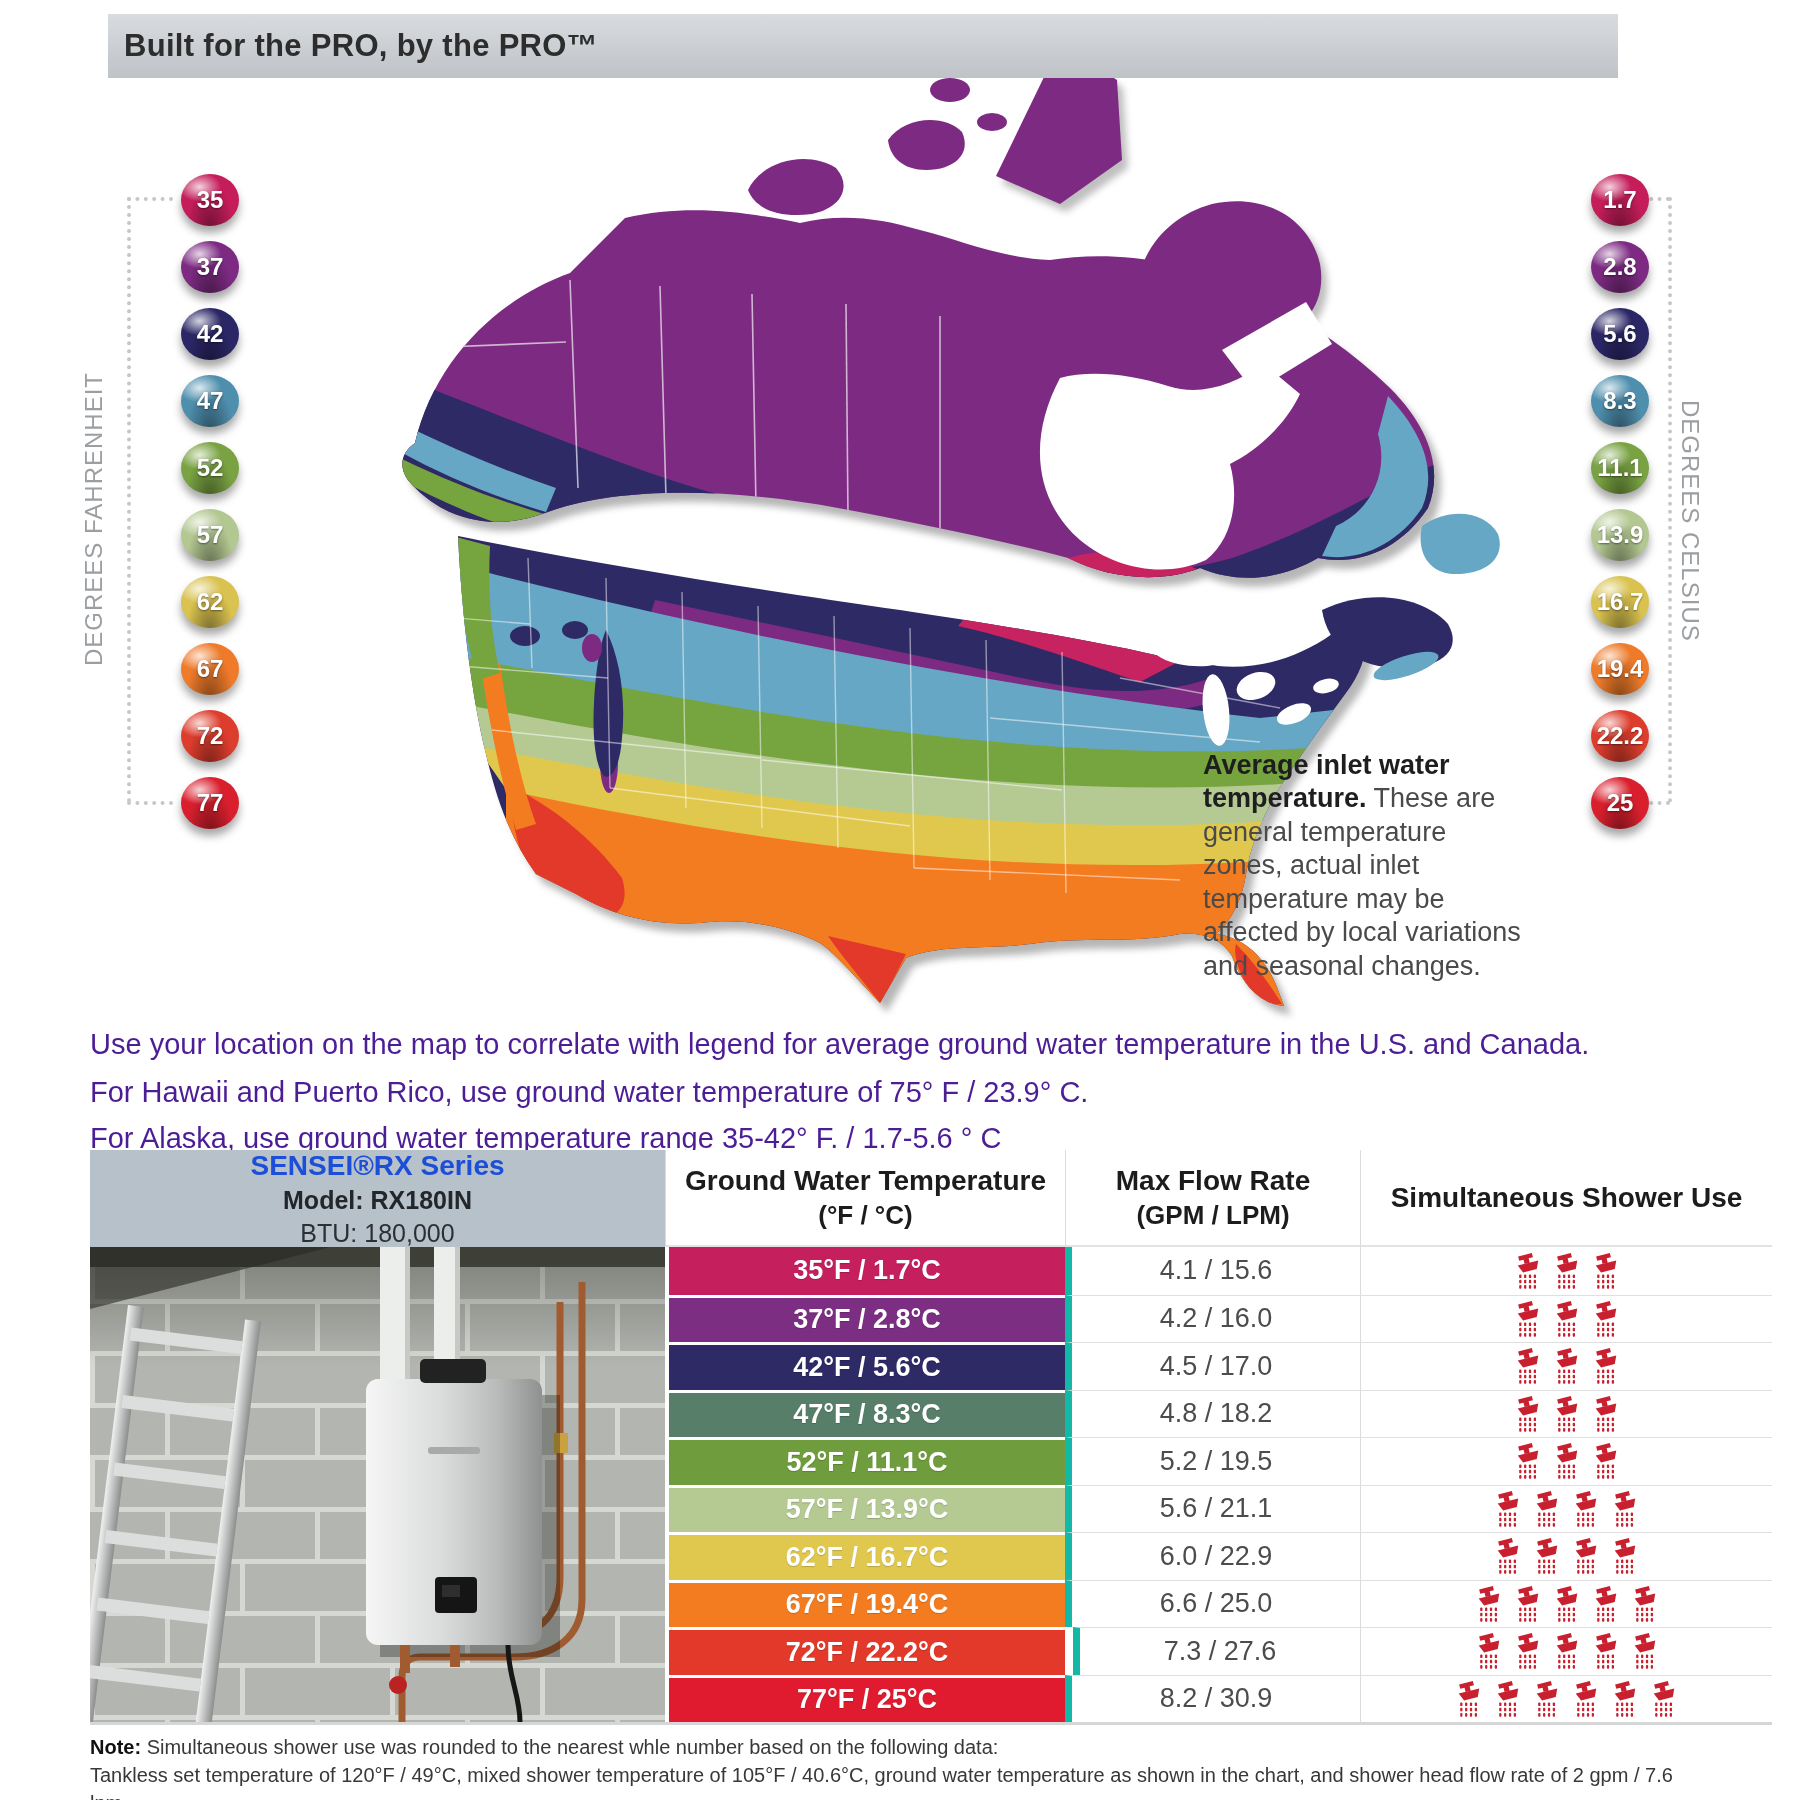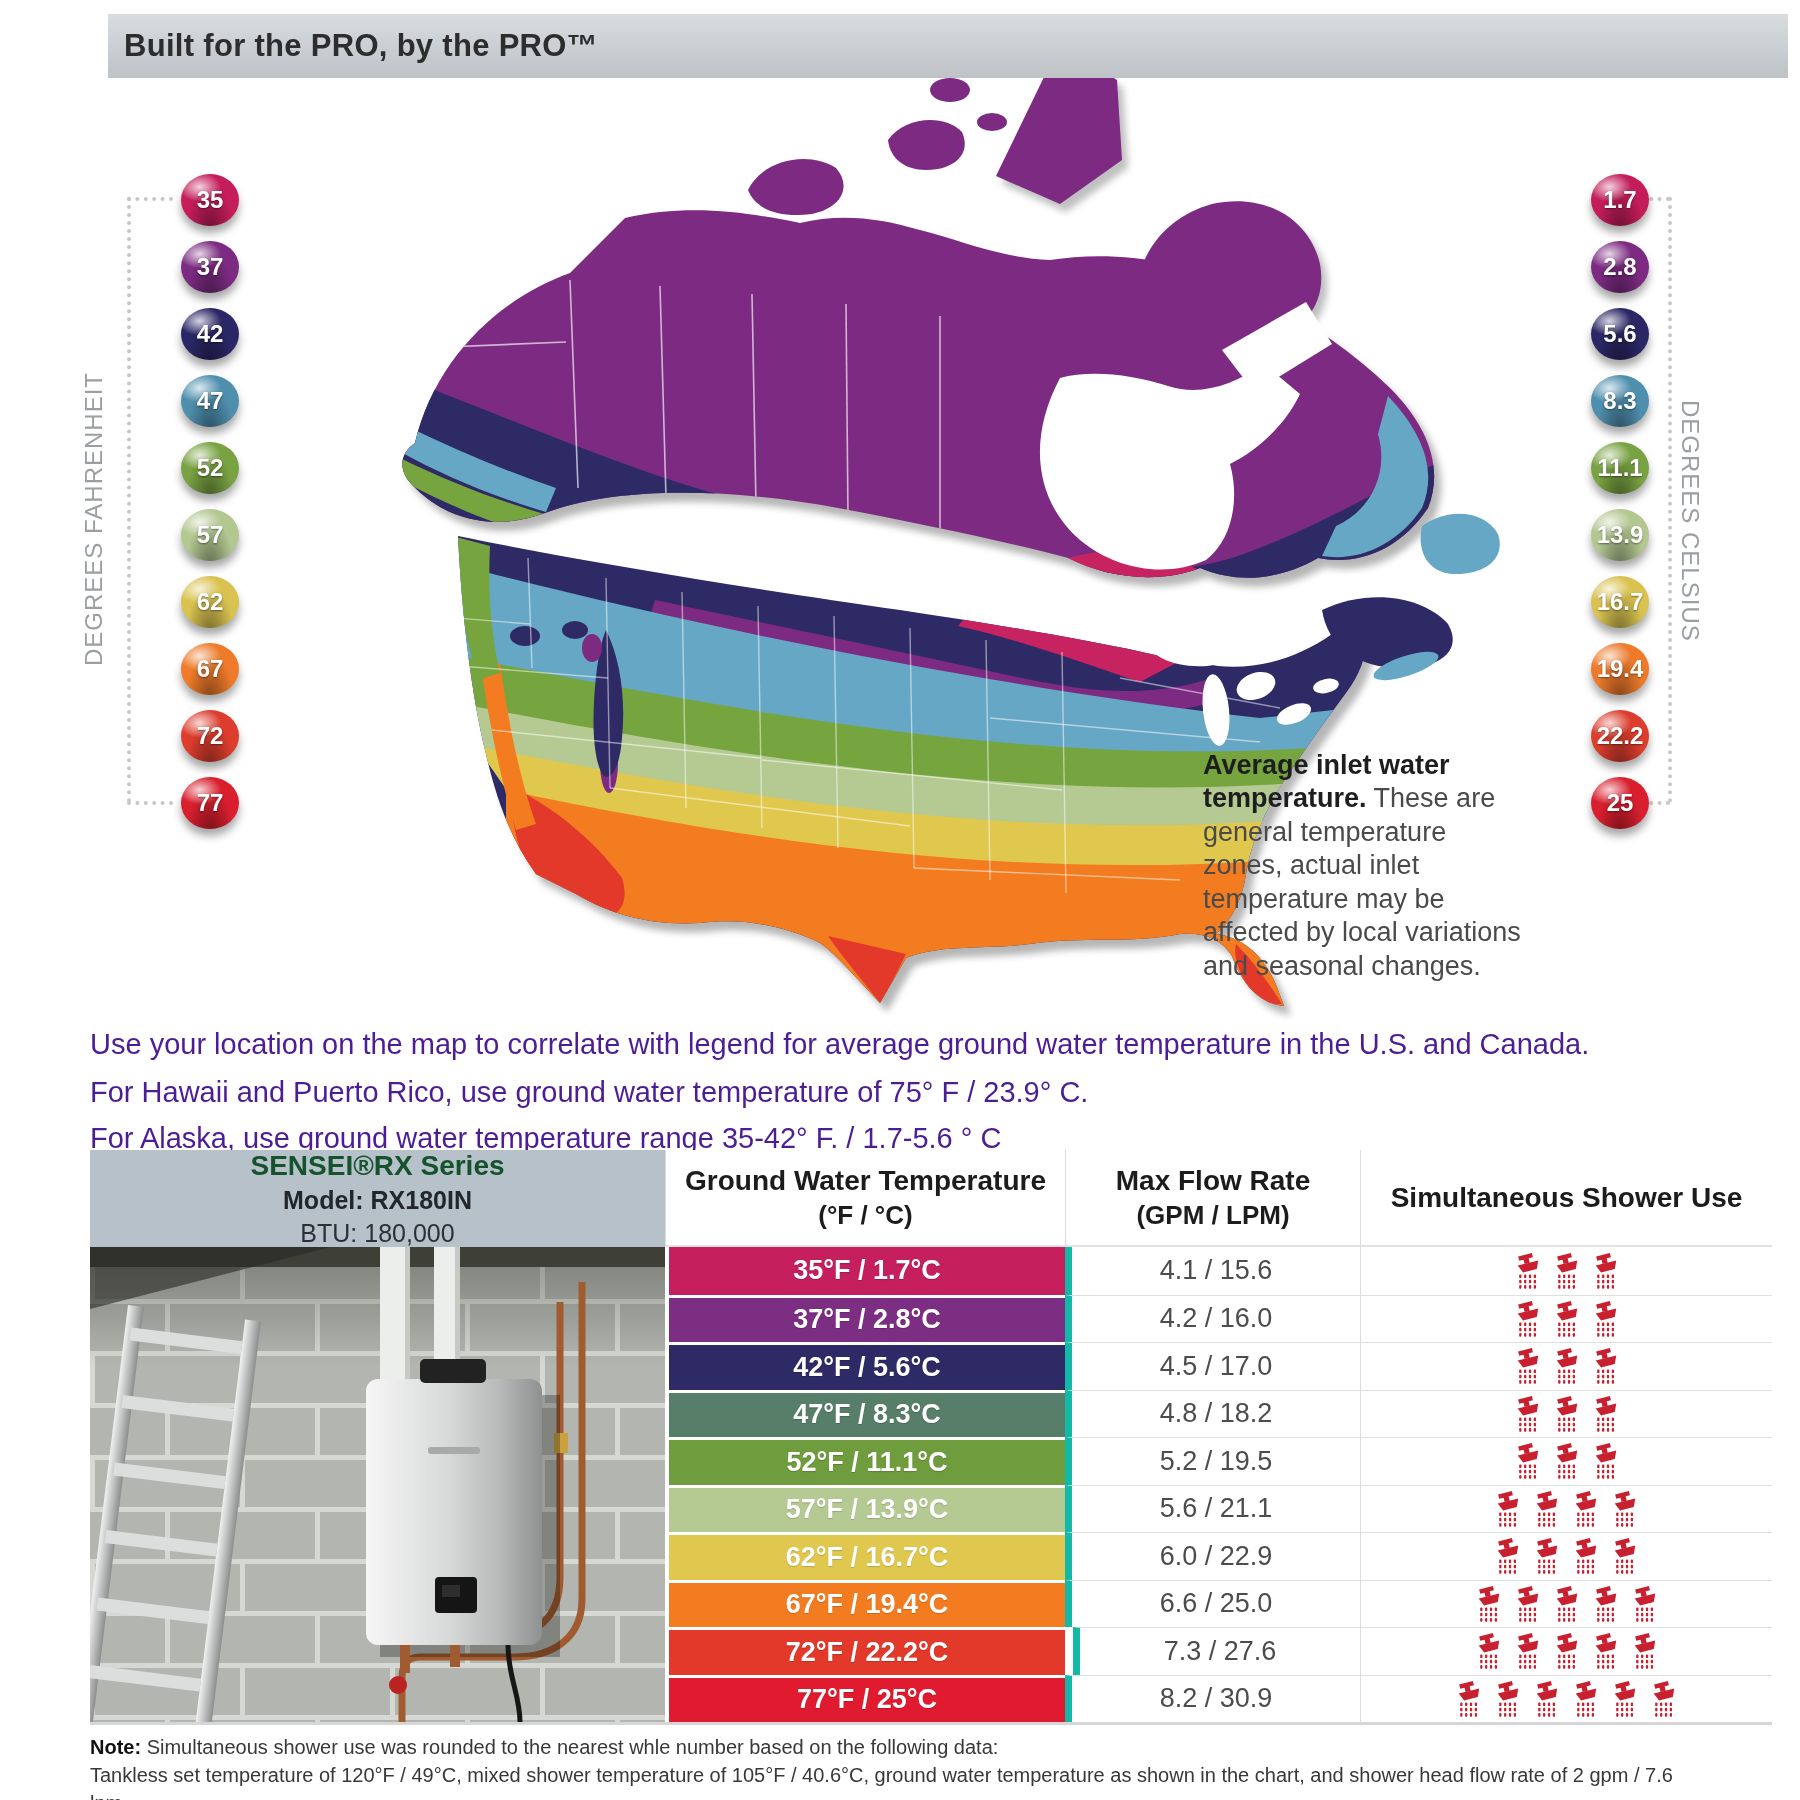--- a/index.html
+++ b/index.html
@@ -1,21 +1,21 @@
 <!DOCTYPE html>
 <html><head>
 <meta charset="utf-8">
 <style>
   html,body{margin:0;padding:0;background:#fff;}
   .page{position:relative;width:1800px;height:1800px;background:#fff;overflow:hidden;
         font-family:"Liberation Sans",sans-serif;color:#3a3a3a;}
   .abs{position:absolute;}
 
   
-  .topbar{left:108px;top:14px;width:1680px;height:64px;
+  .topbar{left:108px;top:14px;width:1510px;height:64px;
           background:linear-gradient(180deg,#d9dcdf 0%,#c9cdd1 60%,#bfc3c8 100%);
           display:flex;align-items:center;padding-left:16px;box-sizing:border-box;z-index:3;}
   .topbar span{font-size:31px;font-weight:bold;color:#2d2d2d;letter-spacing:.3px;}
 
   
   .balls{display:flex;flex-direction:column;gap:15px;z-index:4;}
   .ball{width:58px;height:52px;border-radius:50%;display:flex;align-items:center;justify-content:center;
         box-shadow:0 7px 9px rgba(0,0,0,.35);}
   .ball span{color:#fff;font-weight:bold;font-size:24px;text-shadow:0 1px 2px rgba(0,0,0,.45);}
   .axis-label{color:#9b9fa2;font-size:24px;letter-spacing:1px;z-index:2;}
@@ -36,21 +36,21 @@
              grid-template-columns:575px 400px 295px 412px;
              grid-template-rows:97px repeat(10,47.5px);
              border-bottom:3px solid #d6d6d6;z-index:3;}
   .hdr{background:#fff;display:flex;flex-direction:column;align-items:center;justify-content:center;
        border-bottom:2px solid #e3e3e3;}
   .hdr .h1{font-size:28px;font-weight:bold;color:#1c1c1c;}
   .hdr .h2{font-size:26px;font-weight:bold;color:#1c1c1c;margin-top:3px;}
   .hdr2,.hdr3{border-left:1px solid #dcdcdc;}
   .product{background:#b6c1c9;display:flex;flex-direction:column;align-items:center;justify-content:center;
            border-bottom:0;}
-  .product .l1{font-size:28px;font-weight:800;color:#14532d;text-align:center;}
+  .product .l1{font-size:28px;font-weight:800;color:#1d4ed8;text-align:center;}
   .product .l2{font-size:25px;font-weight:bold;color:#23262b;margin-top:4px;}
   .product .l3{font-size:25px;color:#2c3036;margin-top:4px;}
   .cell{display:flex;align-items:center;justify-content:center;}
   .temp{color:#fff;font-weight:bold;font-size:27px;text-shadow:0 1px 1px rgba(0,0,0,.18);
         border-left:4px solid #fff;box-sizing:border-box;}
   .gap{border-top:3px solid #fff;box-sizing:border-box;}
   .flow{font-size:27px;color:#4c4c4c;background:#fff;border-left:7px solid #14b8a6;box-sizing:border-box;}
   .showers{gap:9px;background:#fff;border-left:1px solid #dcdcdc;box-sizing:border-box;}
   .line{border-top:1px solid #e0e0e0;}
   .sh{width:30px;height:40px;}

